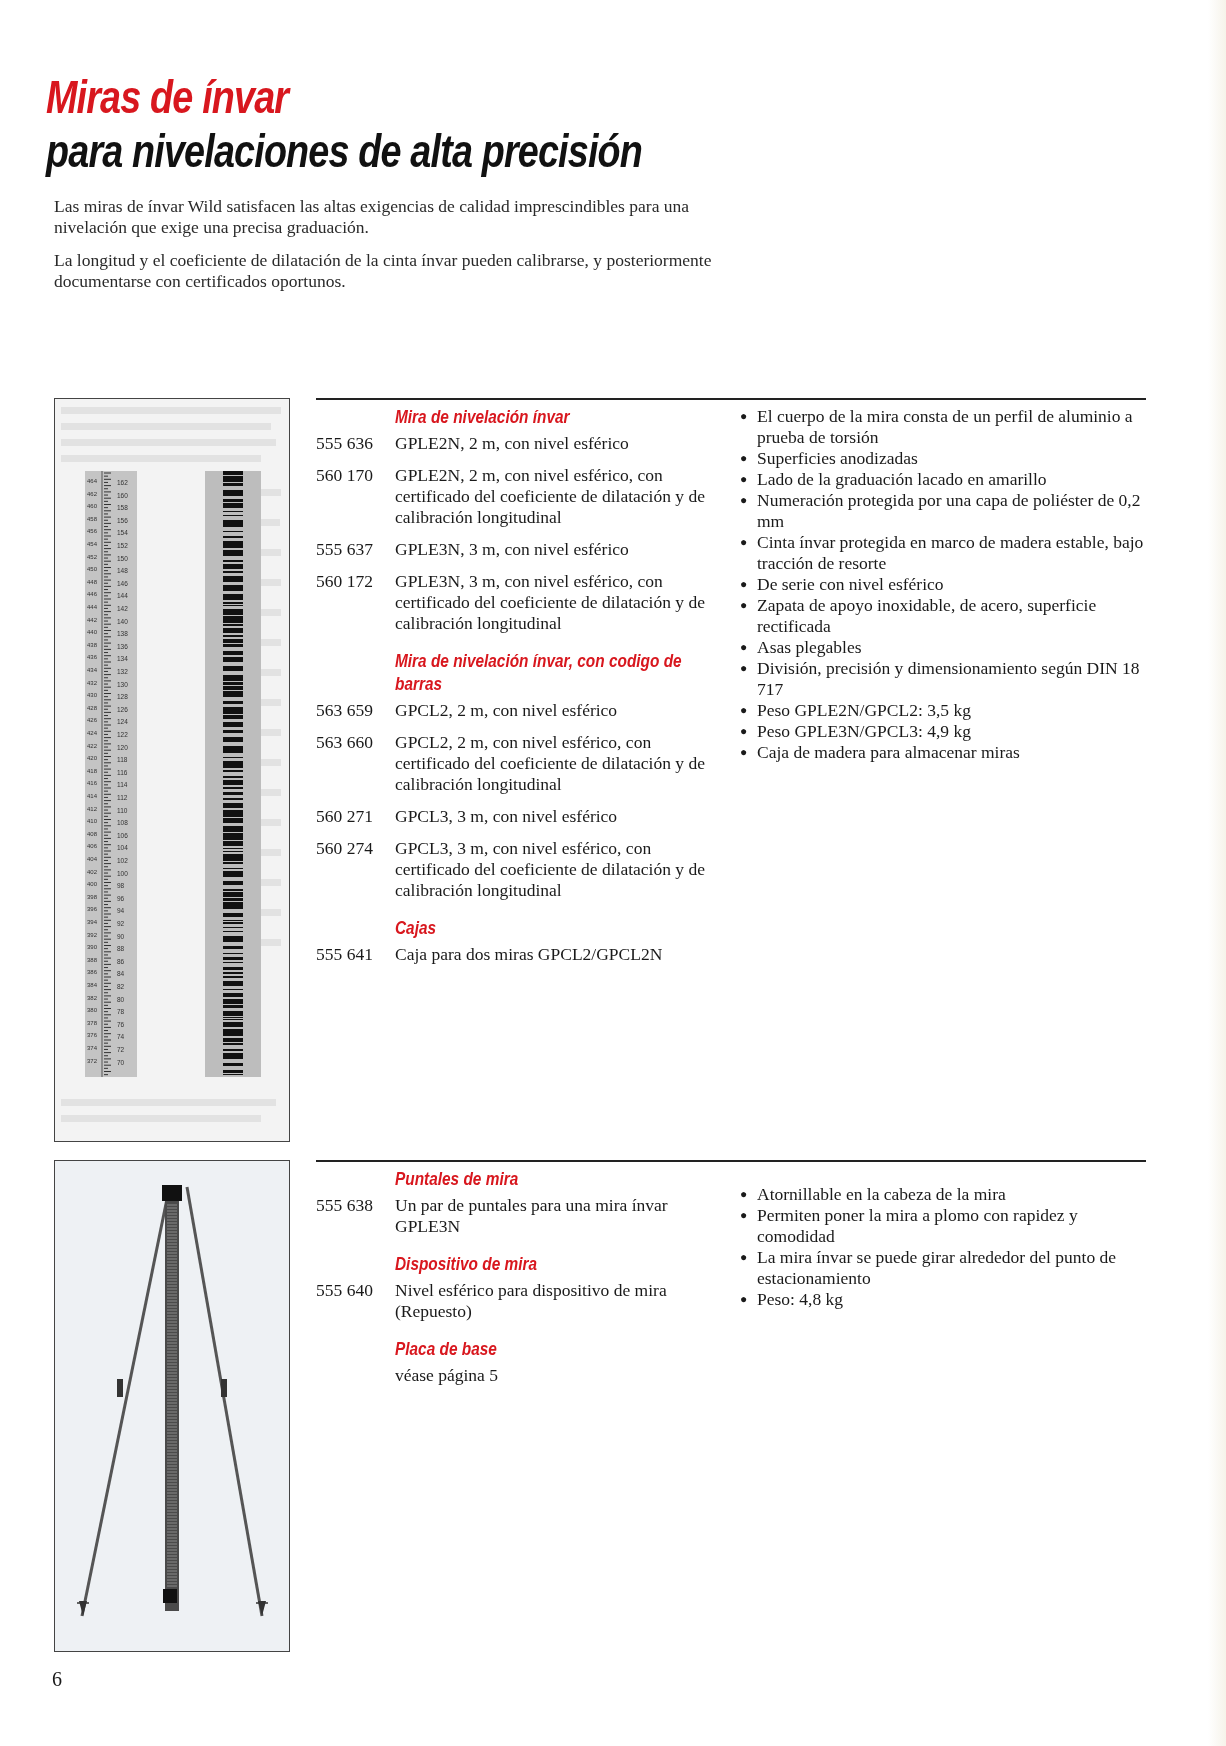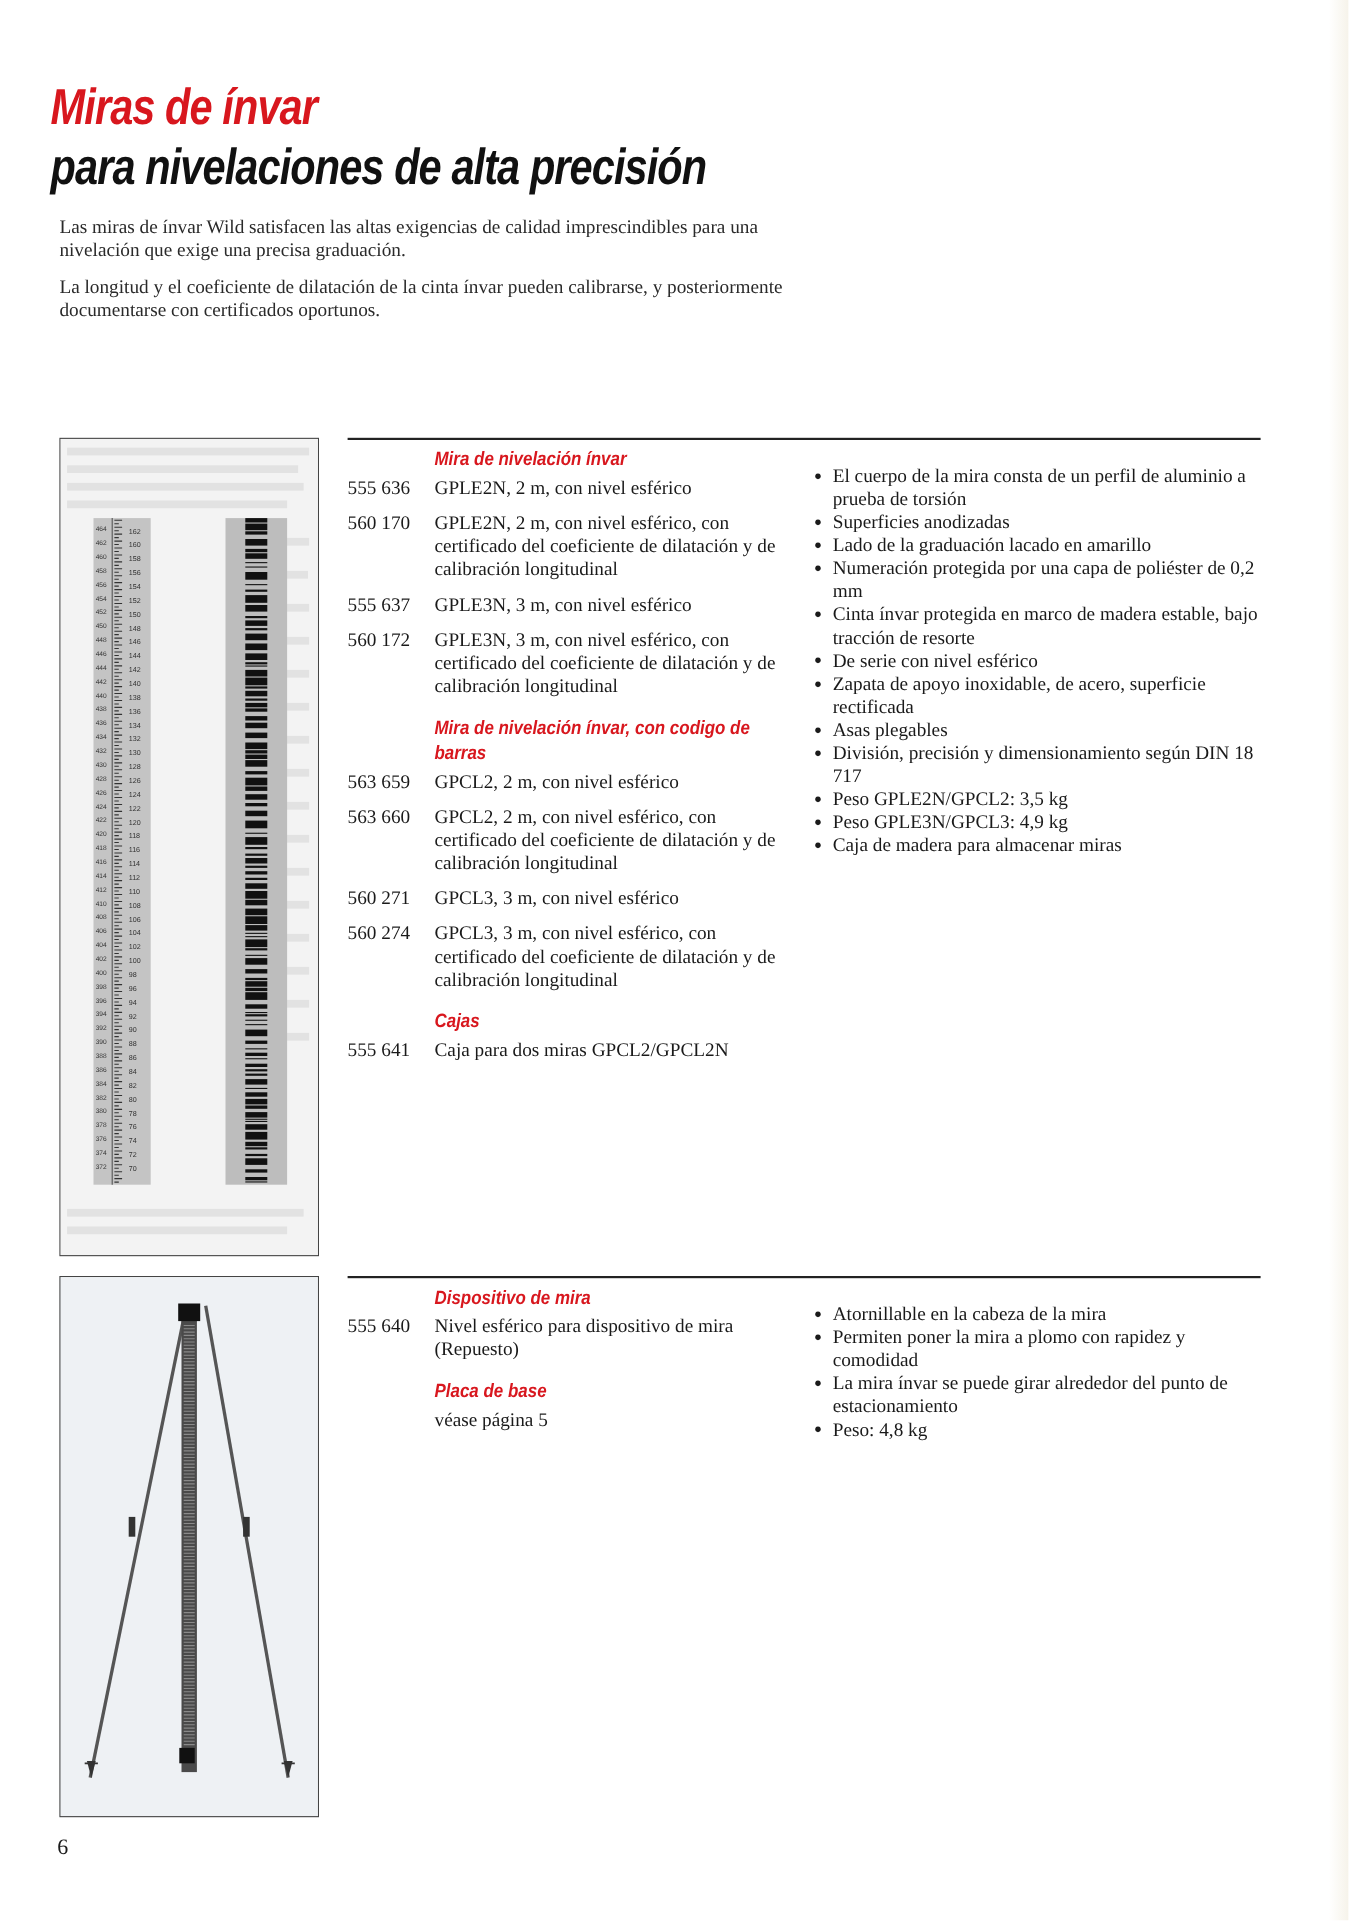--- a/index.html
+++ b/index.html
@@ -39,21 +39,21 @@
     font-weight: bold; font-style: italic; font-size: 17.5px; line-height: 23px;
     color: #d8171e; transform: scaleX(0.88); transform-origin: left top; width: 370px;
   }
   .sect { margin-bottom: 16px; }
   .row { display: flex; margin-bottom: 11px; }
   .code { width: 79px; flex: 0 0 79px; color: #1a1a1a; }
   .desc { flex: 1; color: #1a1a1a; }
   .plain { margin-left: 79px; }
 
   .features { left: 740px; width: 410px; }
-  .features.a { top: 422px; }
+  .features.a { top: 406px; }
   .features.b { top: 1168px; margin-top: 16px; }
   .features ul { list-style: none; margin: 0; padding: 0; }
   .features li { position: relative; padding-left: 17px; }
   .features li::before { content: "\25CF"; position: absolute; left: 0; top: 0; font-size: 12px; }
 
   .page-num { position: absolute; left: 52px; top: 1668px; font-size: 20px; }
   .edge { position: absolute; right: 0; top: 0; width: 18px; height: 1746px; background: linear-gradient(to right, #ffffff, #f6f3ea); }
 </style>
 </head>
 <body>
@@ -700,20 +700,27 @@
     <path d="M203 440 L207 455 L211 440 Z" fill="#333"></path>
     <line x1="22" y1="442" x2="34" y2="442" stroke="#333" stroke-width="1.5"></line>
     <line x1="201" y1="442" x2="213" y2="442" stroke="#333" stroke-width="1.5"></line>
   </svg>
 </div>
 
 <div class="rule b"></div>
 
 <div class="col list b">
   <div class="sect">
+    <div class="sect-head">Puntales de mira</div>
+    <div class="row">
+        <span class="code">555 638</span>
+        <span class="desc">Un par de puntales para una mira ínvar GPLE3N</span>
+      </div>
+  </div>
+  <div class="sect">
     <div class="sect-head">Dispositivo de mira</div>
     <div class="row">
         <span class="code">555 640</span>
         <span class="desc">Nivel esférico para dispositivo de mira (Repuesto)</span>
       </div>
   </div>
   <div class="sect">
     <div class="sect-head">Placa de base</div>
     <div class="plain">véase página 5</div>
   </div>

